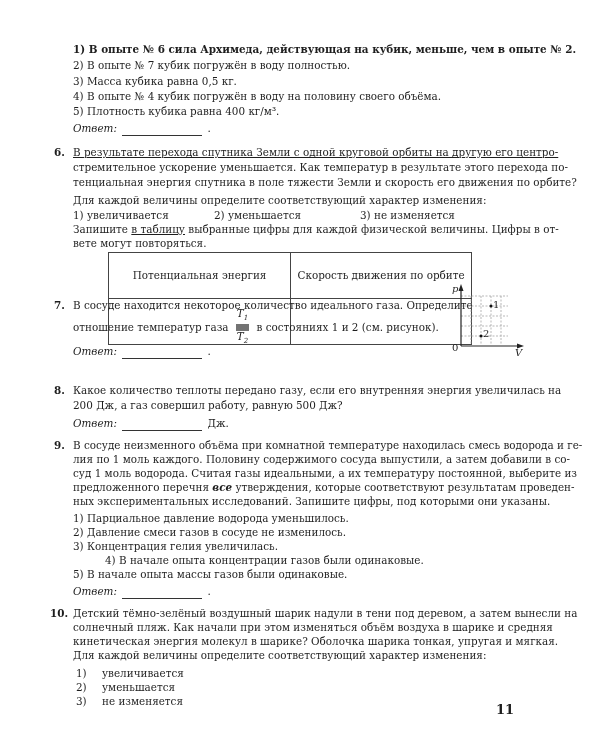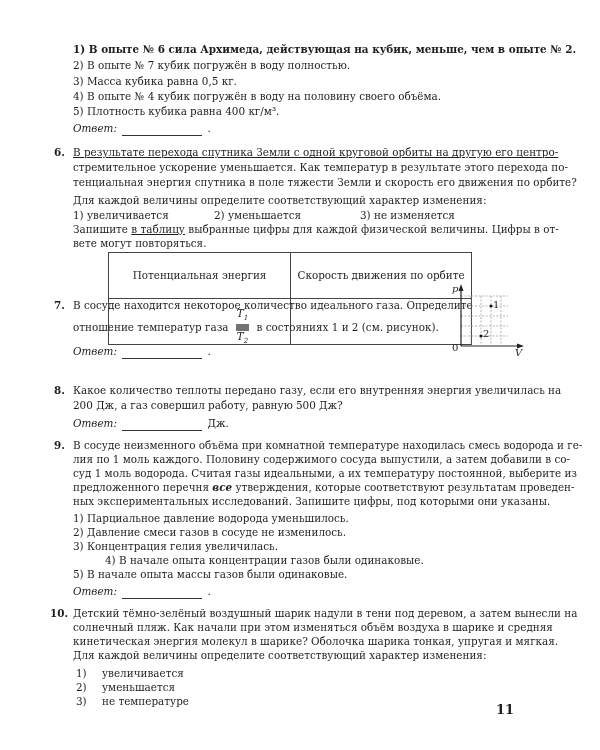--- a/index.html
+++ b/index.html
@@ -165,17 +165,17 @@
   <div class="line" style="left:76px;top:666px;">
     <span>1)</span>
     <span style="position:absolute;left:26px;">увеличивается</span>
   </div>
   <div class="line" style="left:76px;top:680px;">
     <span>2)</span>
     <span style="position:absolute;left:26px;">уменьшается</span>
   </div>
   <div class="line" style="left:76px;top:694px;">
     <span>3)</span>
-    <span style="position:absolute;left:26px;">не температуре</span>
+    <span style="position:absolute;left:26px;">не изменяется</span>
   </div>
 </div>
 
 <span class="page-num">11</span>
 
 </body></html>

